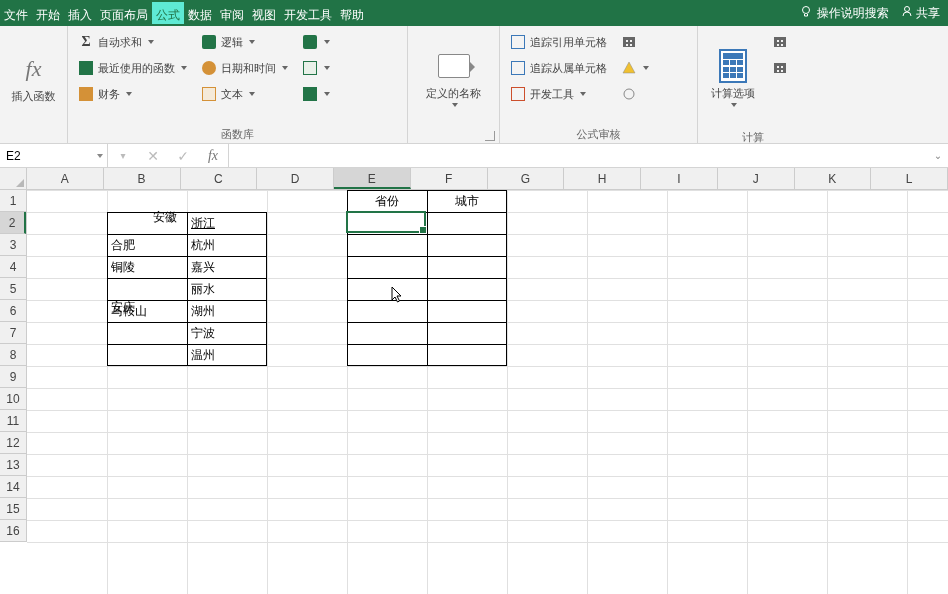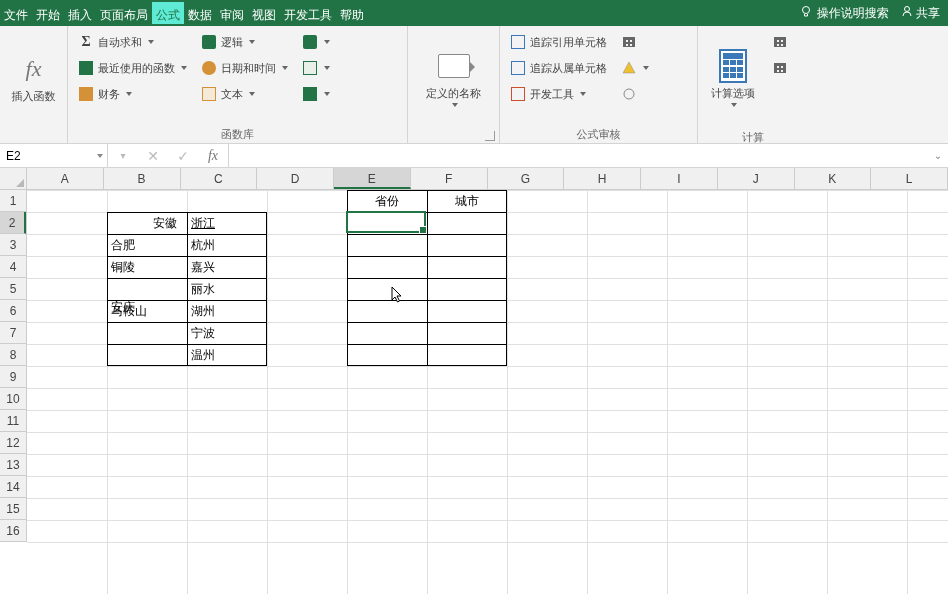--- a/index.html
+++ b/index.html
@@ -385,21 +385,21 @@
       <div class="gridlines-v" style="left: 160px;"></div>
       <div class="gridlines-v" style="left: 240px;"></div>
       <div class="gridlines-v" style="left: 320px;"></div>
       <div class="gridlines-v" style="left: 400px;"></div>
       <div class="gridlines-v" style="left: 480px;"></div>
       <div class="gridlines-v" style="left: 560px;"></div>
       <div class="gridlines-v" style="left: 640px;"></div>
       <div class="gridlines-v" style="left: 720px;"></div>
       <div class="gridlines-v" style="left: 800px;"></div>
       <div class="gridlines-v" style="left: 880px;"></div>
-      <div class="cell" style="left: 80px; top: 22px; width: 80px; padding-left: 46px;">安徽</div>
+      <div class="cell" style="left: 80px; top: 16px; width: 80px; padding-left: 46px;">安徽</div>
       <div class="cell" style="left: 160px; top: 22px; width: 80px; text-decoration: underline;">浙江</div>
       <div class="cell" style="left: 80px; top: 44px; width: 80px;">合肥</div>
       <div class="cell" style="left: 160px; top: 44px; width: 80px;">杭州</div>
       <div class="cell" style="left: 80px; top: 66px; width: 80px;">铜陵</div>
       <div class="cell" style="left: 160px; top: 66px; width: 80px;">嘉兴</div>
       <div class="cell" style="left: 80px; top: 88px; width: 80px; margin-top: 18px;">安庆</div>
       <div class="cell" style="left: 160px; top: 88px; width: 80px;">丽水</div>
       <div class="cell" style="left: 80px; top: 110px; width: 80px;">马鞍山</div>
       <div class="cell" style="left: 160px; top: 110px; width: 80px;">湖州</div>
       <div class="cell" style="left: 160px; top: 132px; width: 80px;">宁波</div>

